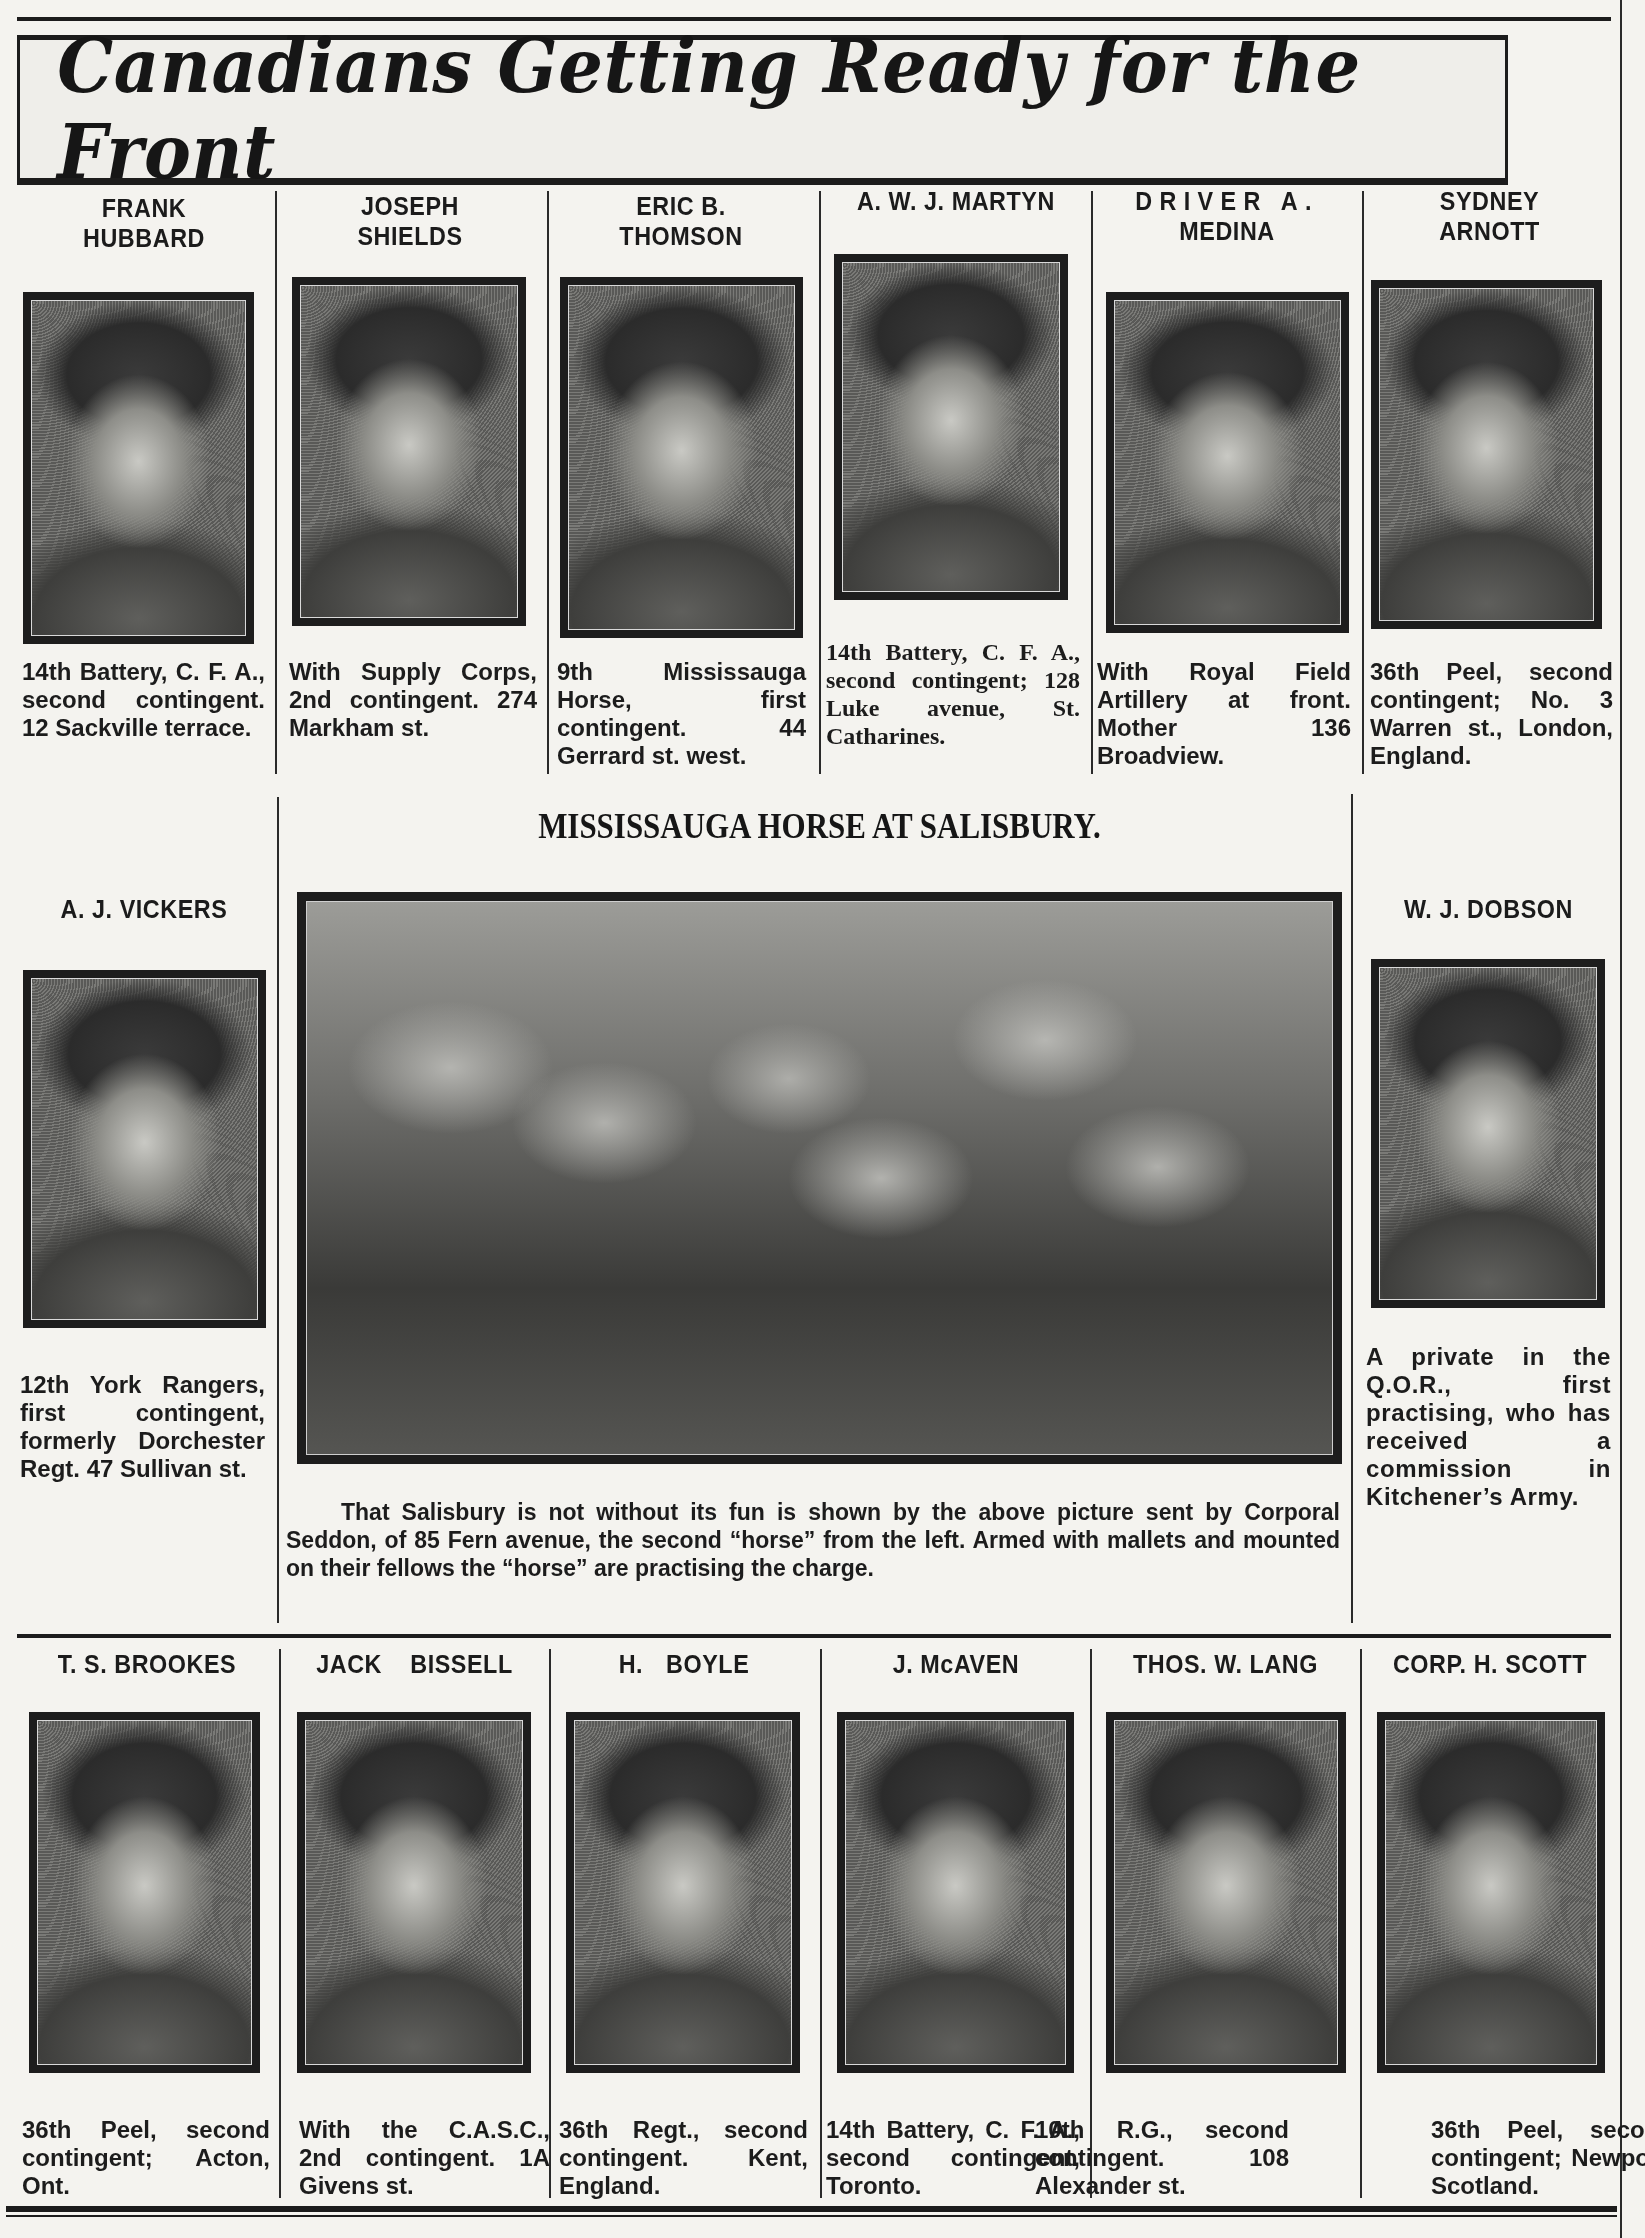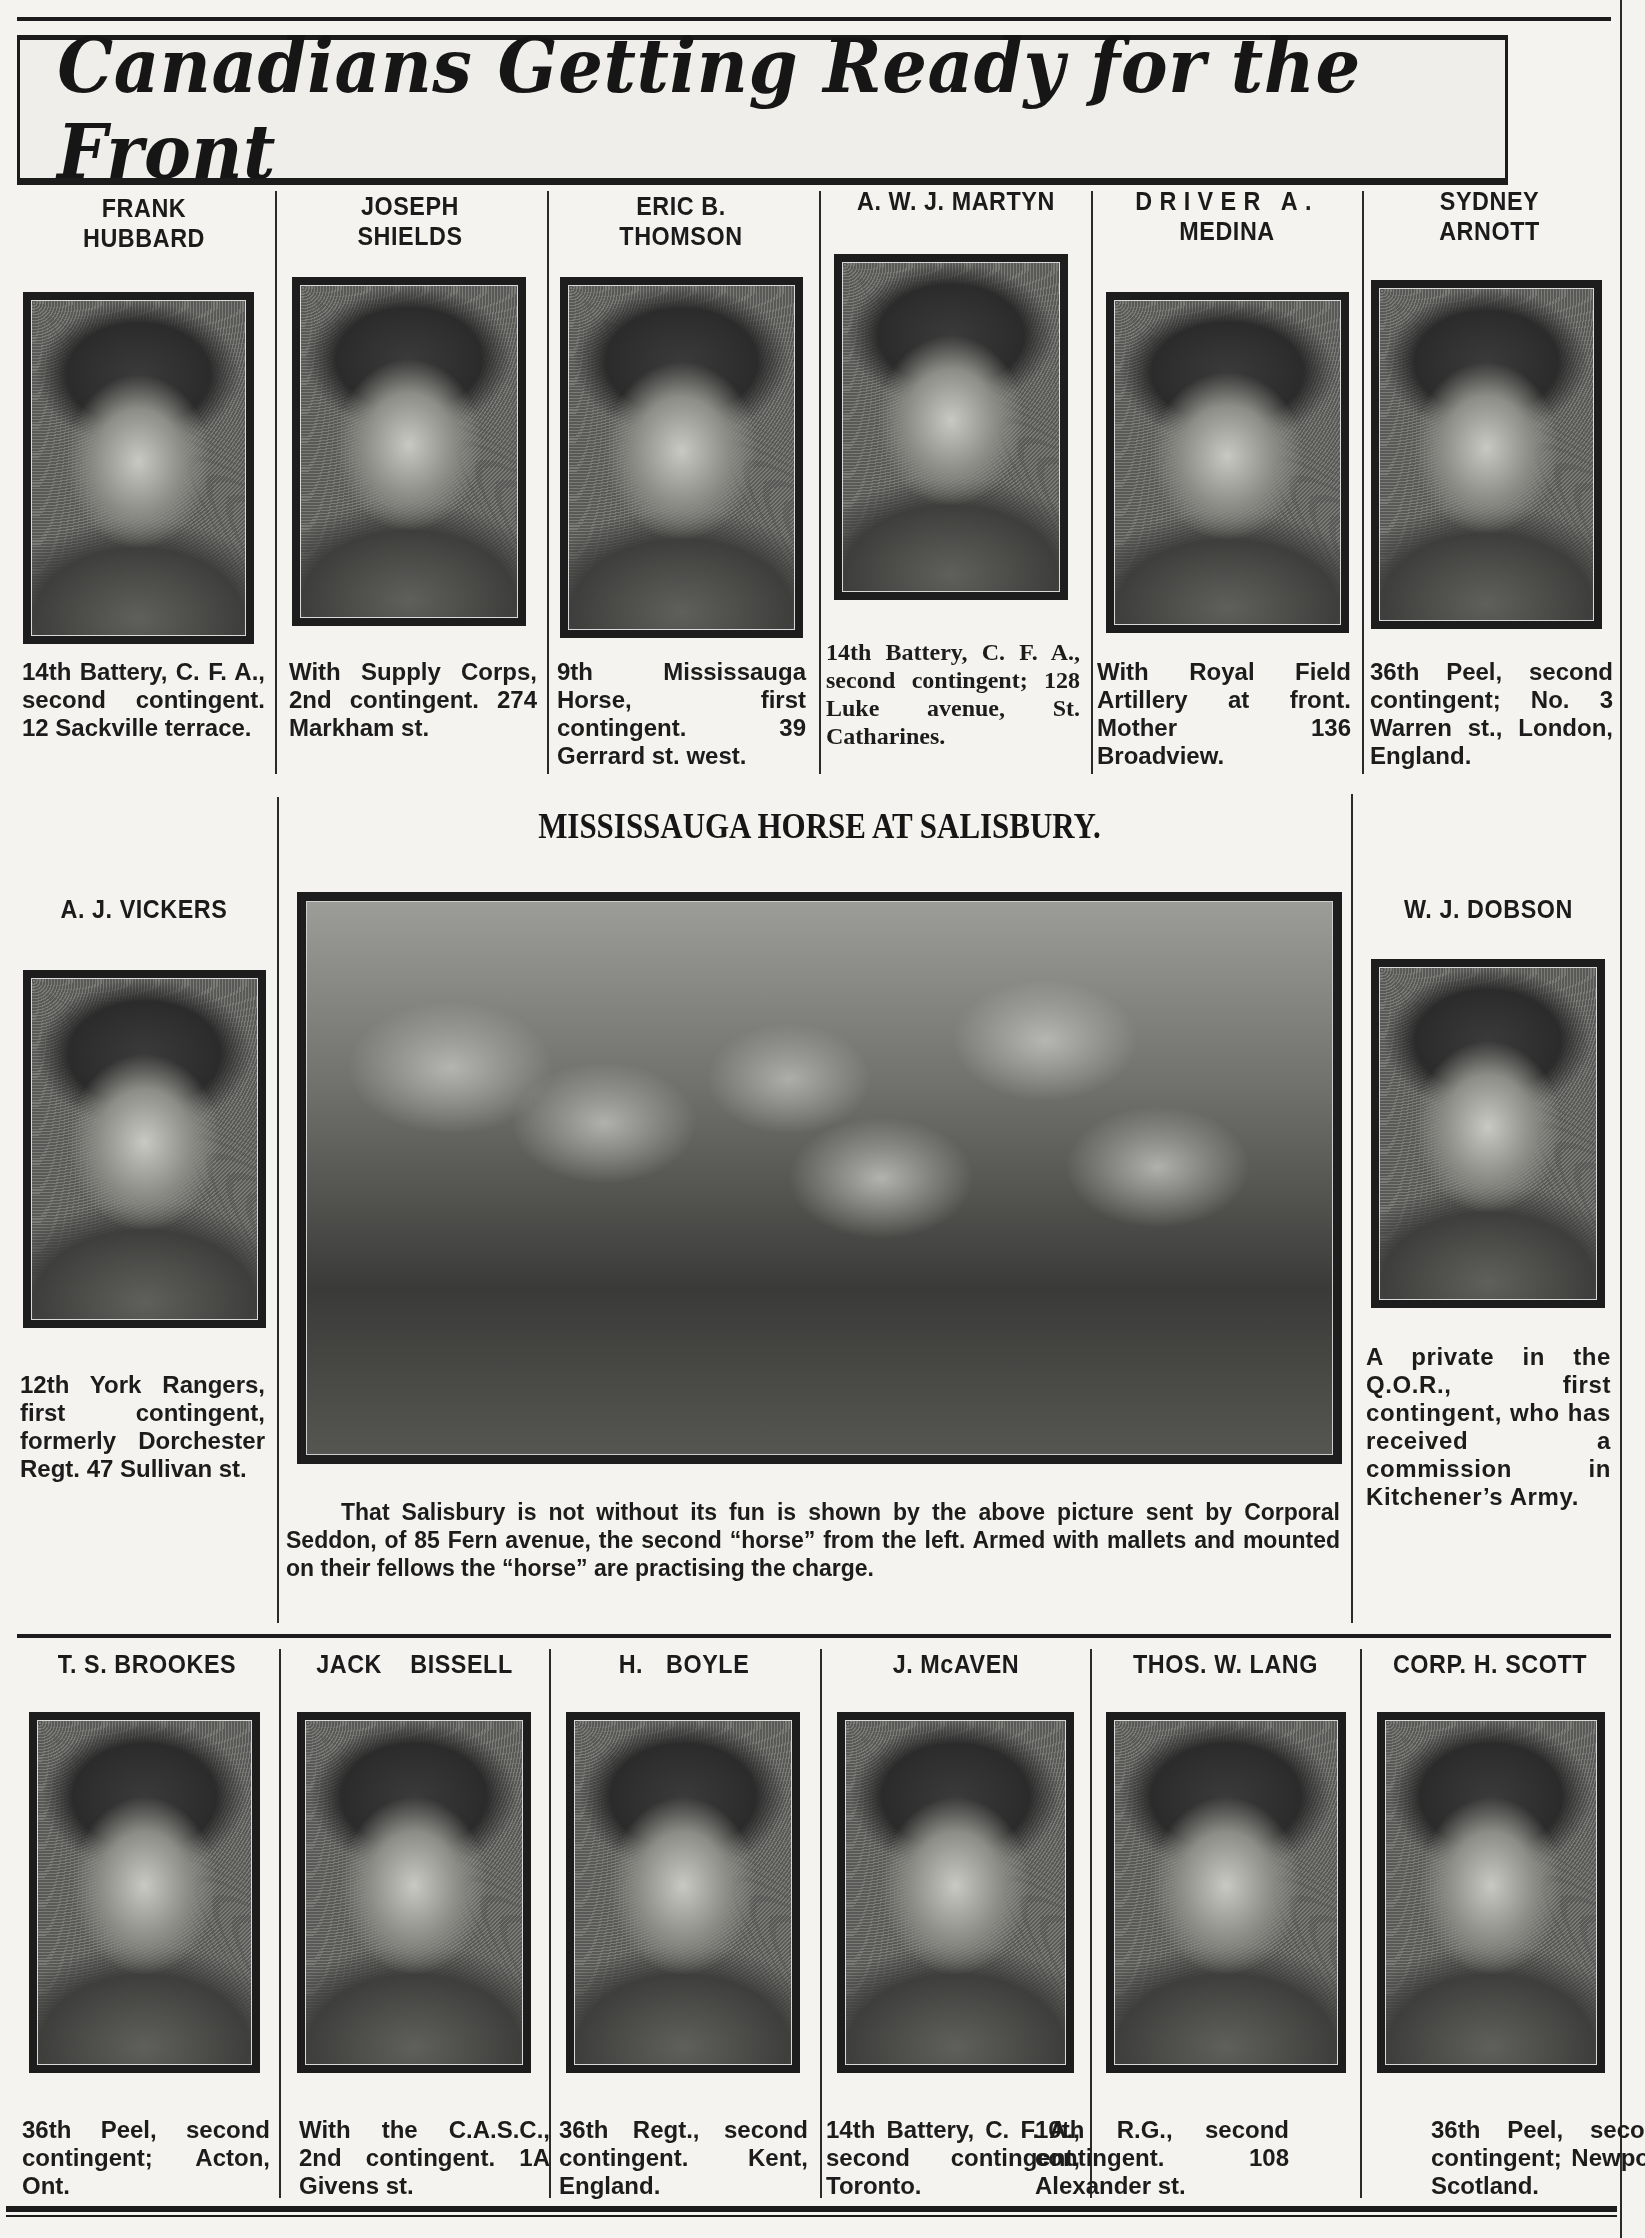--- a/index.html
+++ b/index.html
@@ -131,21 +131,21 @@
   </div>
 <div class="photo" style="left:1106px; top:292px; width:243px; height:341px;">
     <div class="photo-inner"></div>
   </div>
 <div class="photo" style="left:1371px; top:280px; width:231px; height:349px;">
     <div class="photo-inner"></div>
   </div>
 
 <div class="caption" style="left:22px; top:658px; width:243px;">14th Battery, C. F. A., second contingent. 12 Sackville terrace.</div>
 <div class="caption" style="left:289px; top:658px; width:248px;">With Supply Corps, 2nd contingent. 274 Markham st.</div>
-<div class="caption" style="left:557px; top:658px; width:249px;">9th Mississauga Horse, first contingent. 39 Gerrard st. west.</div>
+<div class="caption" style="left:557px; top:658px; width:249px;">9th Mississauga Horse, first contingent. 44 Gerrard st. west.</div>
 <div class="caption" style="left:826px; top:638px; width:254px;font-family:Liberation Serif, serif;">14th Battery, C. F. A., second contingent; 128 Luke avenue, St. Catharines.</div>
 <div class="caption" style="left:1097px; top:658px; width:254px;">With Royal Field Artillery at front. Mother 136 Broadview.</div>
 <div class="caption" style="left:1370px; top:658px; width:243px;">36th Peel, second contingent; No. 3 Warren st., London, England.</div>
 
 <div class="rule-v" style="left:277px; top:797px; height:826px;"></div>
 <div class="rule-v" style="left:1351px; top:794px; height:829px;"></div>
 
 <div class="name" style="left:17.3px; top:894px; width:254px;">A. J. VICKERS</div>
 <div class="photo" style="left:23px; top:970px; width:243px; height:358px;">
     <div class="photo-inner"></div>
@@ -155,21 +155,21 @@
 <div class="group-title">MISSISSAUGA HORSE AT SALISBURY.</div>
 <div class="group-photo">
     <div class="group-inner"></div>
   </div>
 <div class="group-caption">That Salisbury is not without its fun is shown by the above picture sent by Corporal Seddon, of 85 Fern avenue, the second “horse” from the left. Armed with mallets and mounted on their fellows the “horse” are practising the charge.</div>
 
 <div class="name" style="left:1360px; top:894px; width:257px;">W. J. DOBSON</div>
 <div class="photo" style="left:1371px; top:959px; width:234px; height:349px;">
     <div class="photo-inner"></div>
   </div>
-<div class="caption" style="left:1366px; top:1343px; width:245px; letter-spacing:0.6px;">A private in the Q.O.R., first contingent, who has received a commission in Kitchener’s Army.</div>
+<div class="caption" style="left:1366px; top:1343px; width:245px; letter-spacing:0.6px;">A private in the Q.O.R., first practising, who has received a commission in Kitchener’s Army.</div>
 
 <div class="rule-h" style="left:17.3px; top:1634px; width:1594px; height:4px;"></div>
 
 <div class="rule-v" style="left:279px; top:1649px; height:549px;"></div>
 <div class="rule-v" style="left:549px; top:1649px; height:549px;"></div>
 <div class="rule-v" style="left:820px; top:1649px; height:549px;"></div>
 <div class="rule-v" style="left:1090px; top:1649px; height:549px;"></div>
 <div class="rule-v" style="left:1360px; top:1649px; height:549px;"></div>
 
 <div class="name" style="left:17.3px; top:1649px; width:260px;">T. S. BROOKES</div>

